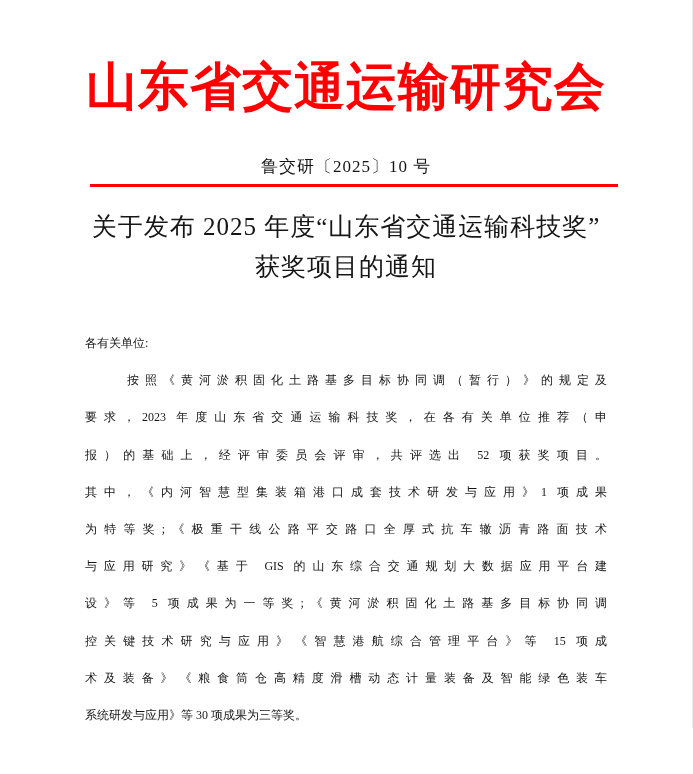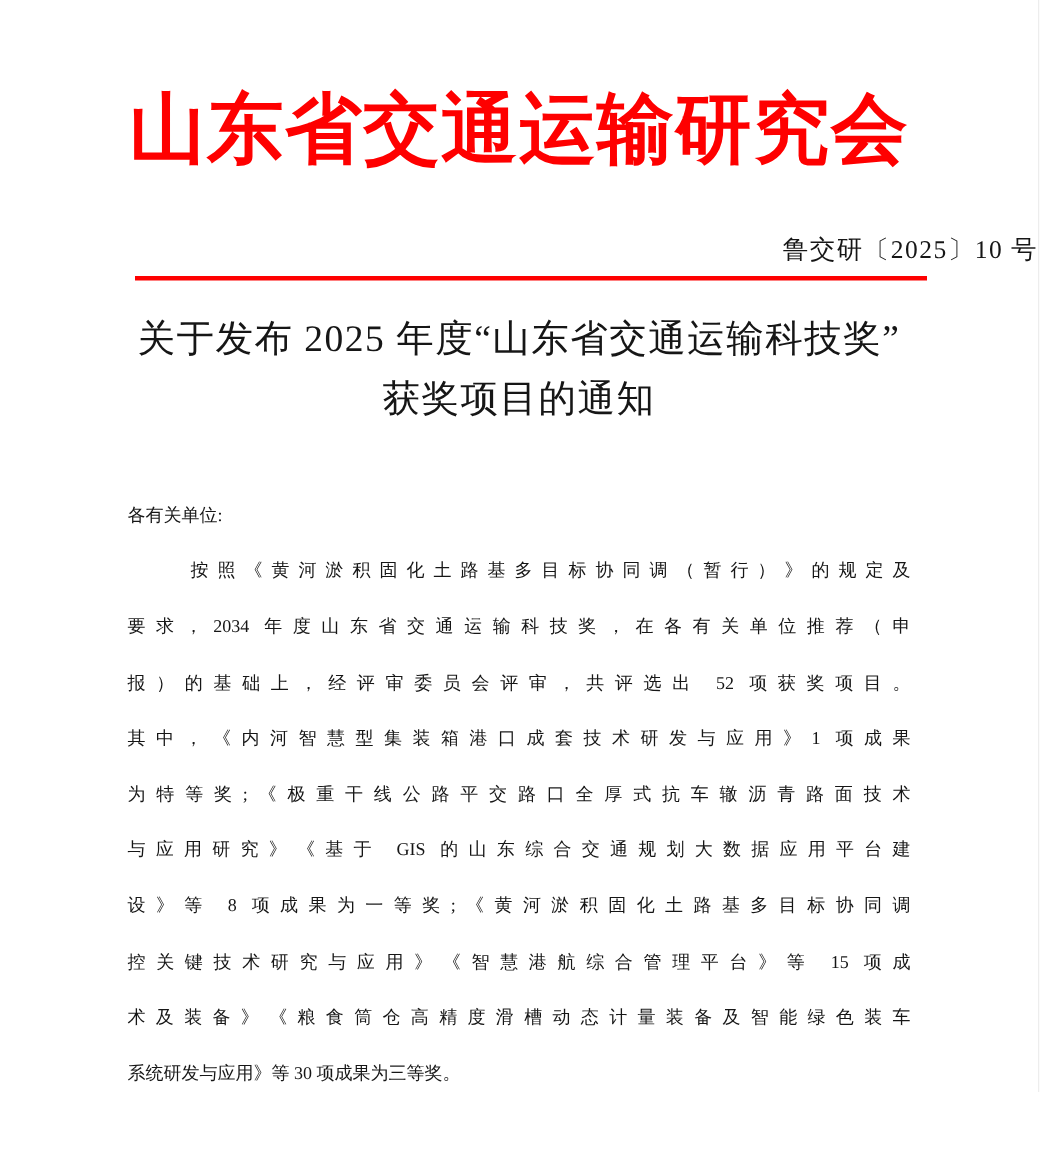--- a/index.html
+++ b/index.html
@@ -23,21 +23,21 @@
     text-align:center;
     font-size:51px;
     line-height:58px;
     font-weight:700;
     letter-spacing:1px;
     color:var(--accent);
     white-space:nowrap;
   }
   .doc-number{
     margin-top:40px;
-    text-align:right;
+    text-align:center;
     font-size:17px;
     line-height:22px;
     letter-spacing:1px;
   }
   .red-rule{
     margin:6px 0 0 90px;
     width:528px;
     height:3px;
     background:var(--accent);
   }
@@ -82,24 +82,24 @@
 
   <h2 class="doc-title">
     <span class="t-line">关于发布 2025 年度“山东省交通运输科技奖”</span>
     <span class="t-line">获奖项目的通知</span>
   </h2>
 
   <div class="body-text">
     <div class="line salutation">各有关单位:</div>
 
     <div class="line indent">按照《黄河淤积固化土路基多目标协同调（暂行）》的规定及</div>
-    <div class="line">要求，2034 年度山东省交通运输科技奖，在各有关单位推荐（申</div>
+    <div class="line">要求，2023 年度山东省交通运输科技奖，在各有关单位推荐（申</div>
     <div class="line">报）的基础上，经评审委员会评审，共评选出 52 项获奖项目。</div>
     <div class="line">其中，《内河智慧型集装箱港口成套技术研发与应用》1 项成果</div>
     <div class="line">为特等奖;《极重干线公路平交路口全厚式抗车辙沥青路面技术</div>
     <div class="line">与应用研究》《基于 GIS 的山东综合交通规划大数据应用平台建</div>
-    <div class="line">设》等 8 项成果为一等奖;《黄河淤积固化土路基多目标协同调</div>
+    <div class="line">设》等 5 项成果为一等奖;《黄河淤积固化土路基多目标协同调</div>
     <div class="line">控关键技术研究与应用》《智慧港航综合管理平台》等 15 项成</div>
     <div class="line">术及装备》《粮食筒仓高精度滑槽动态计量装备及智能绿色装车</div>
     <div class="line para-end">系统研发与应用》等 30 项成果为三等奖。</div>
   </div>
 
 </div>
 
 </body></html>

